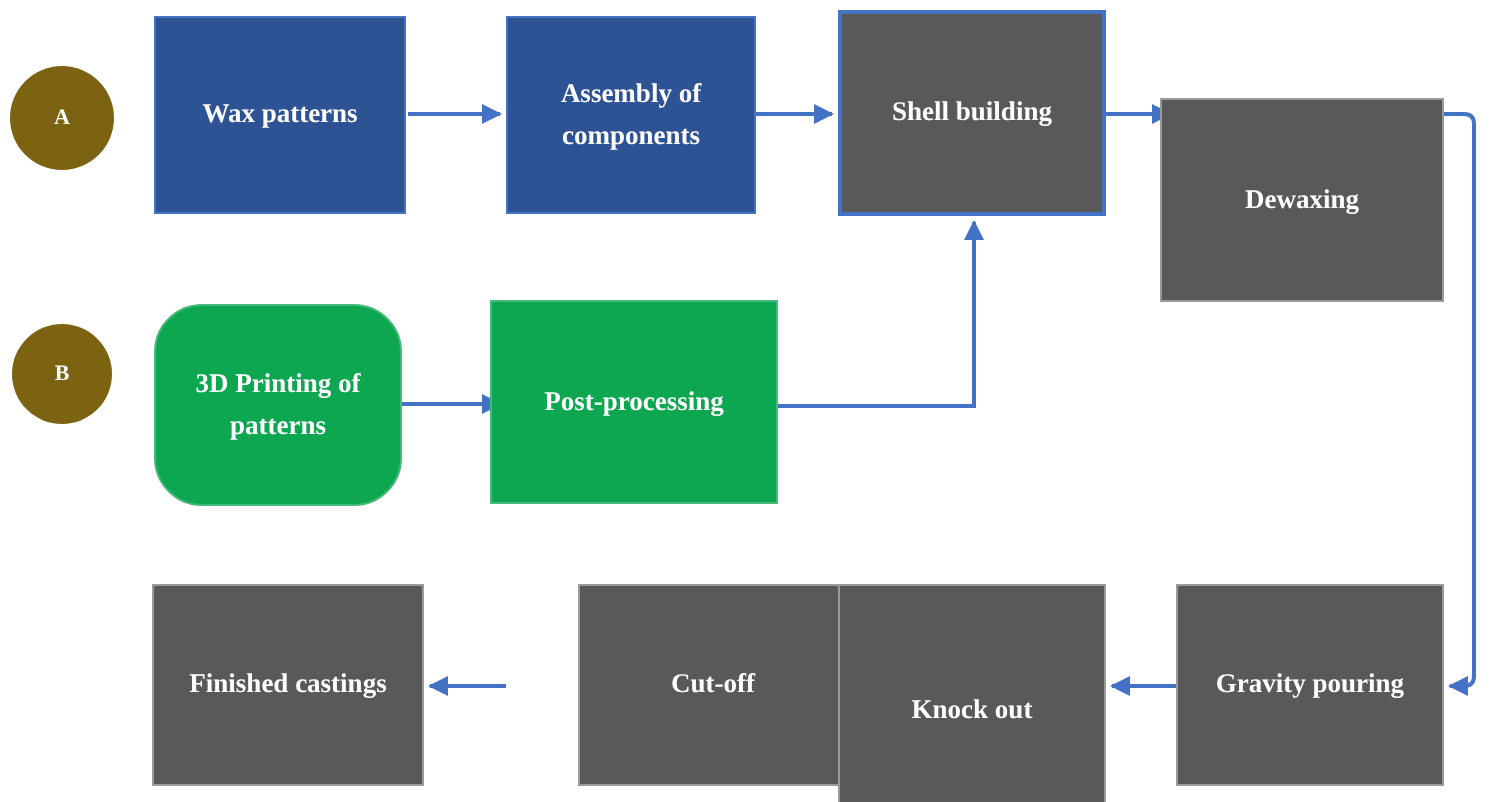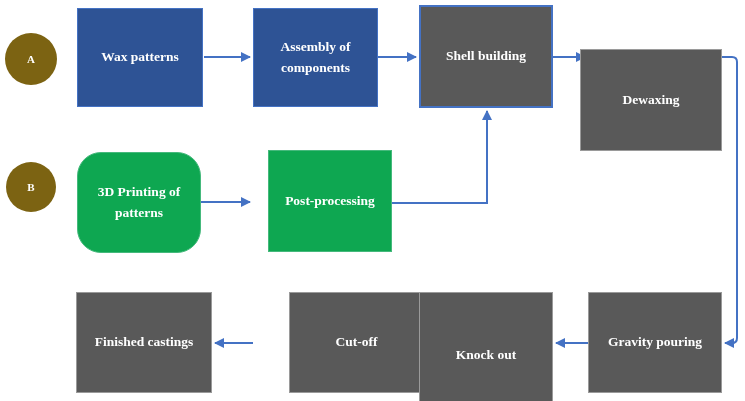--- a/index.html
+++ b/index.html
@@ -35,21 +35,21 @@
     color:var(--text,#ffffff);
     display:flex;align-items:center;justify-content:center;
     font-weight:bold;font-size:11px;
   }
   
   #node-wax{left:77px;top:8px;width:126px;height:99px;}
   #node-assembly{left:253px;top:8px;width:125px;height:99px;}
   #node-shell{left:419px;top:5px;width:134px;height:103px;}
   #node-dewax{left:580px;top:6px;width:142px;height:102px;margin-top:43px;}
   #node-print{left:77px;top:152px;width:124px;height:101px;border-radius:24px;}
-  #node-post{left:268px;top:150px;width:124px;height:102px;}
+  #node-post{left:245px;top:150px;width:144px;height:102px;}
   #node-finished{left:76px;top:292px;width:136px;height:101px;}
   #node-cutoff{left:253px;top:292px;width:135px;height:101px;margin-left:36px;}
   #node-knock{left:419px;top:292px;width:134px;height:126px;}
   #node-gravity{left:588px;top:292px;width:134px;height:101px;text-align:center;}
   #badge-a{left:5px;top:33px;width:52px;height:52px;}
   #badge-b{left:6px;top:162px;width:50px;height:50px;}
 </style>
 </head>
 <body>
 

